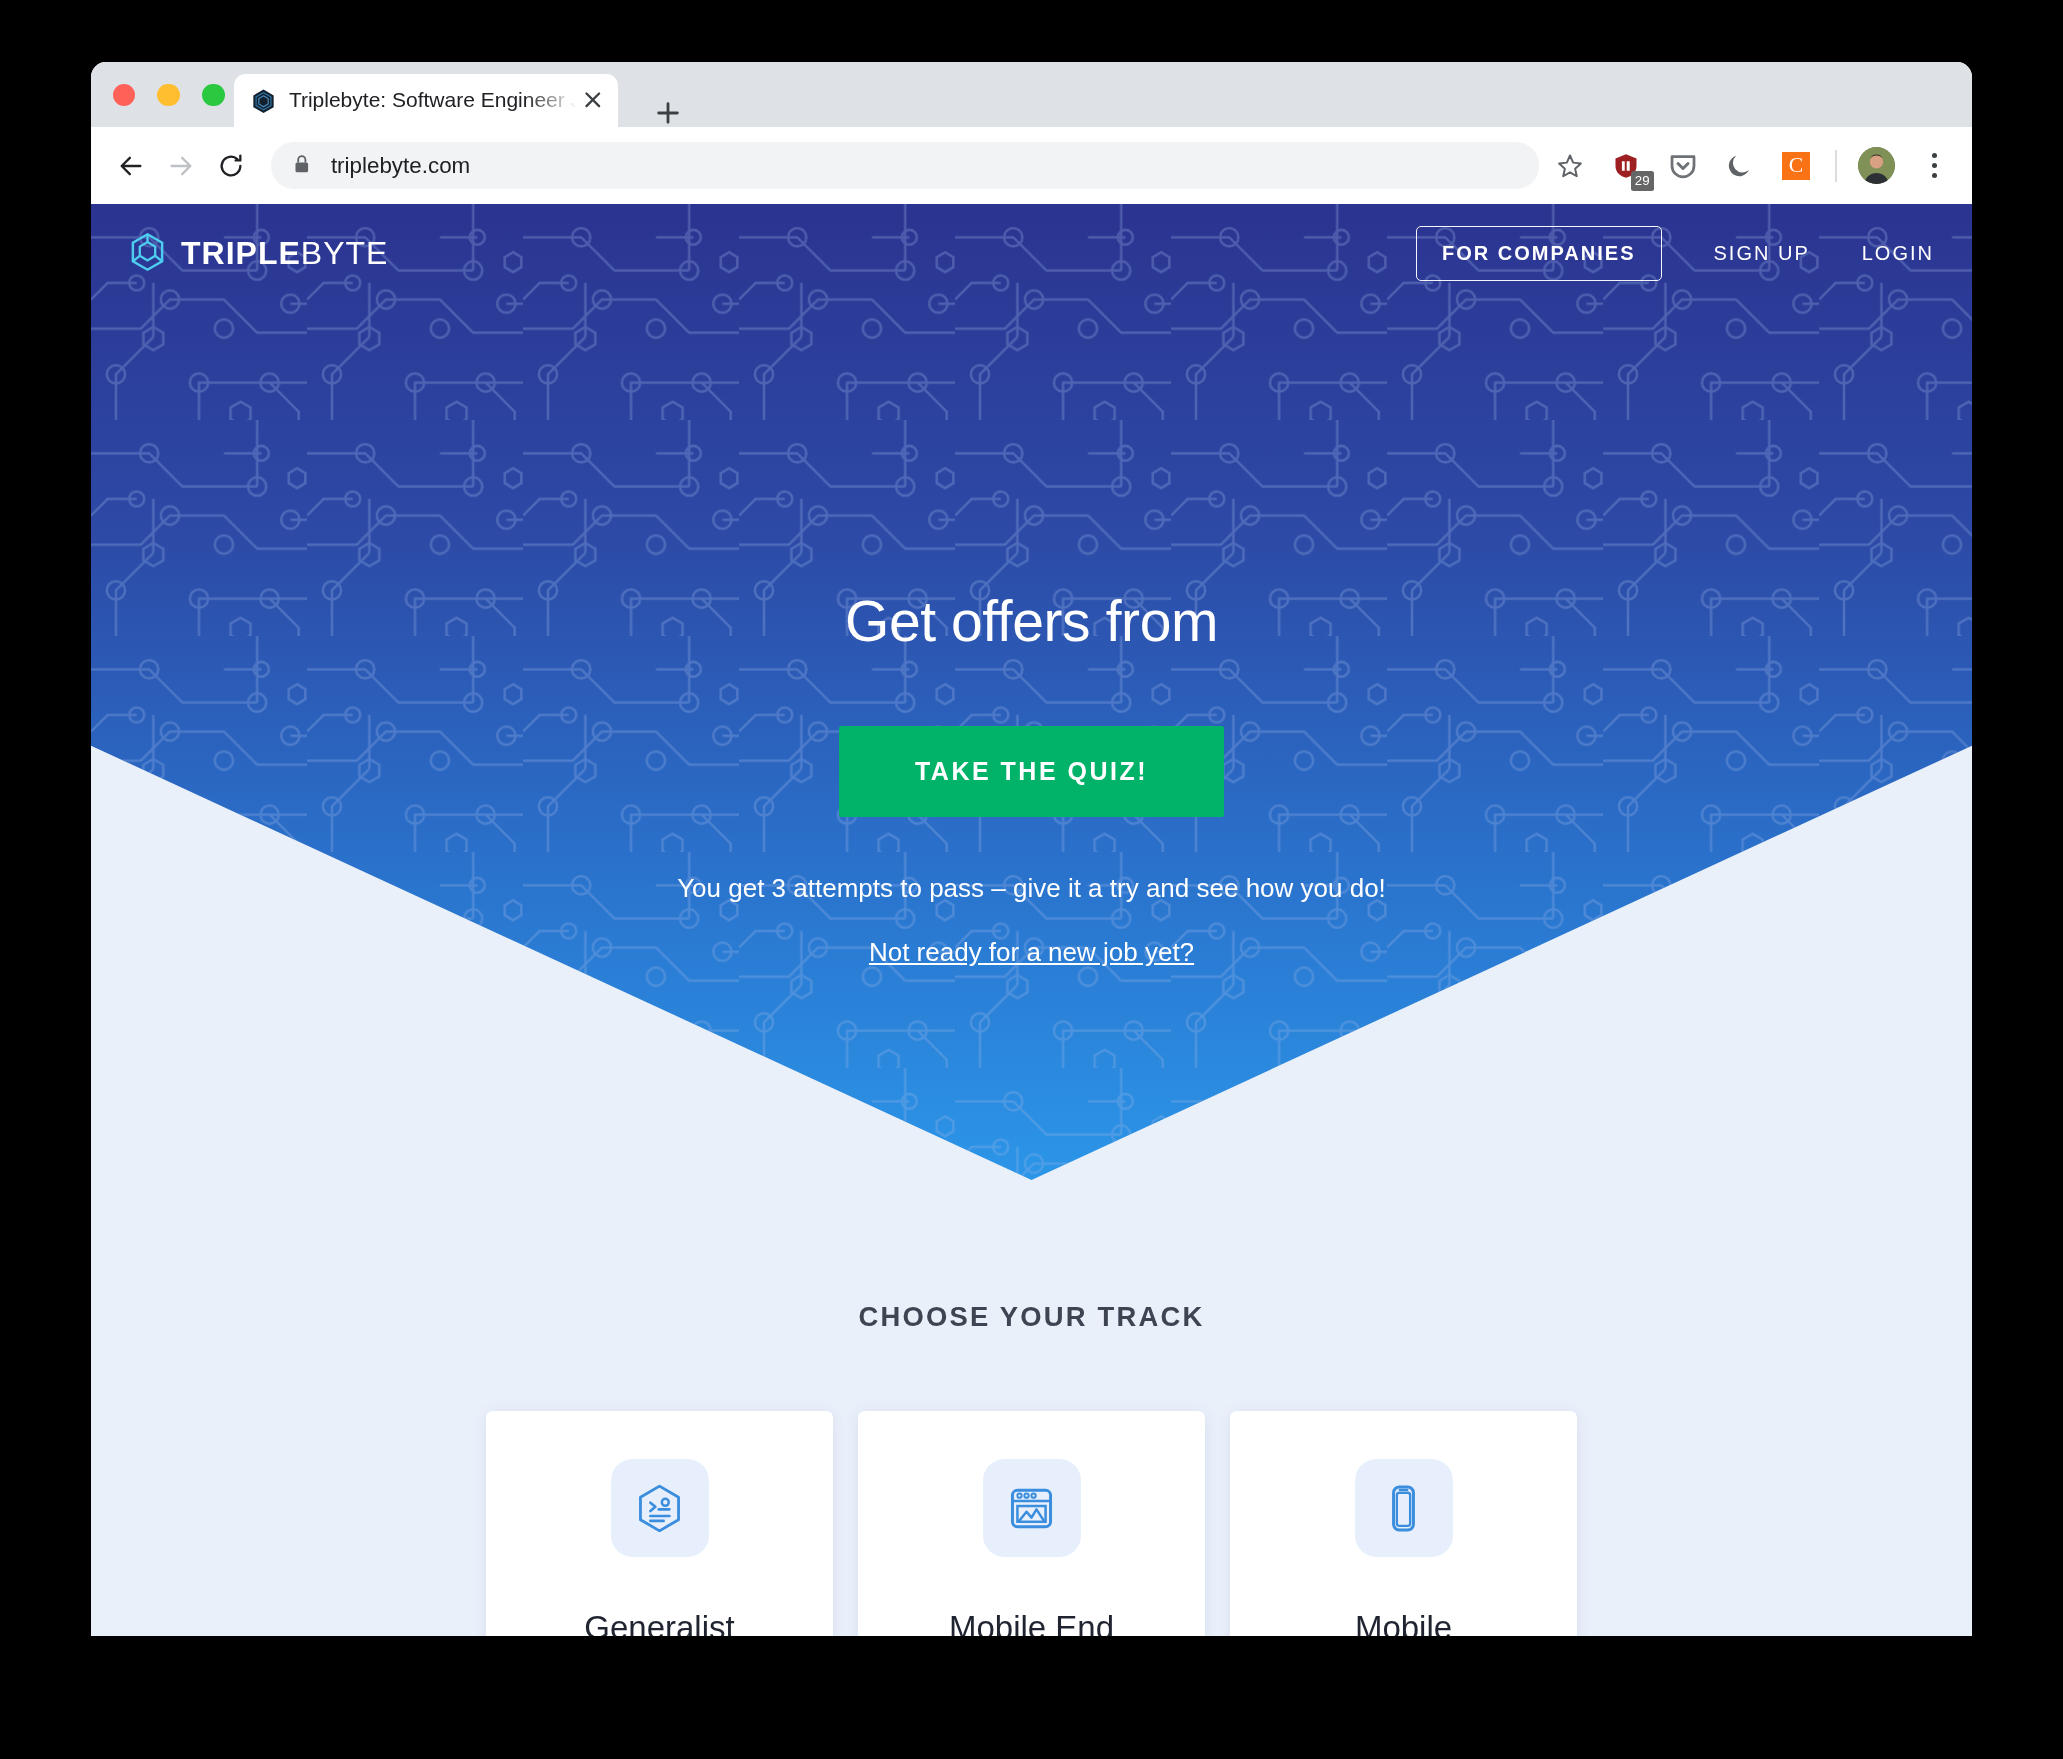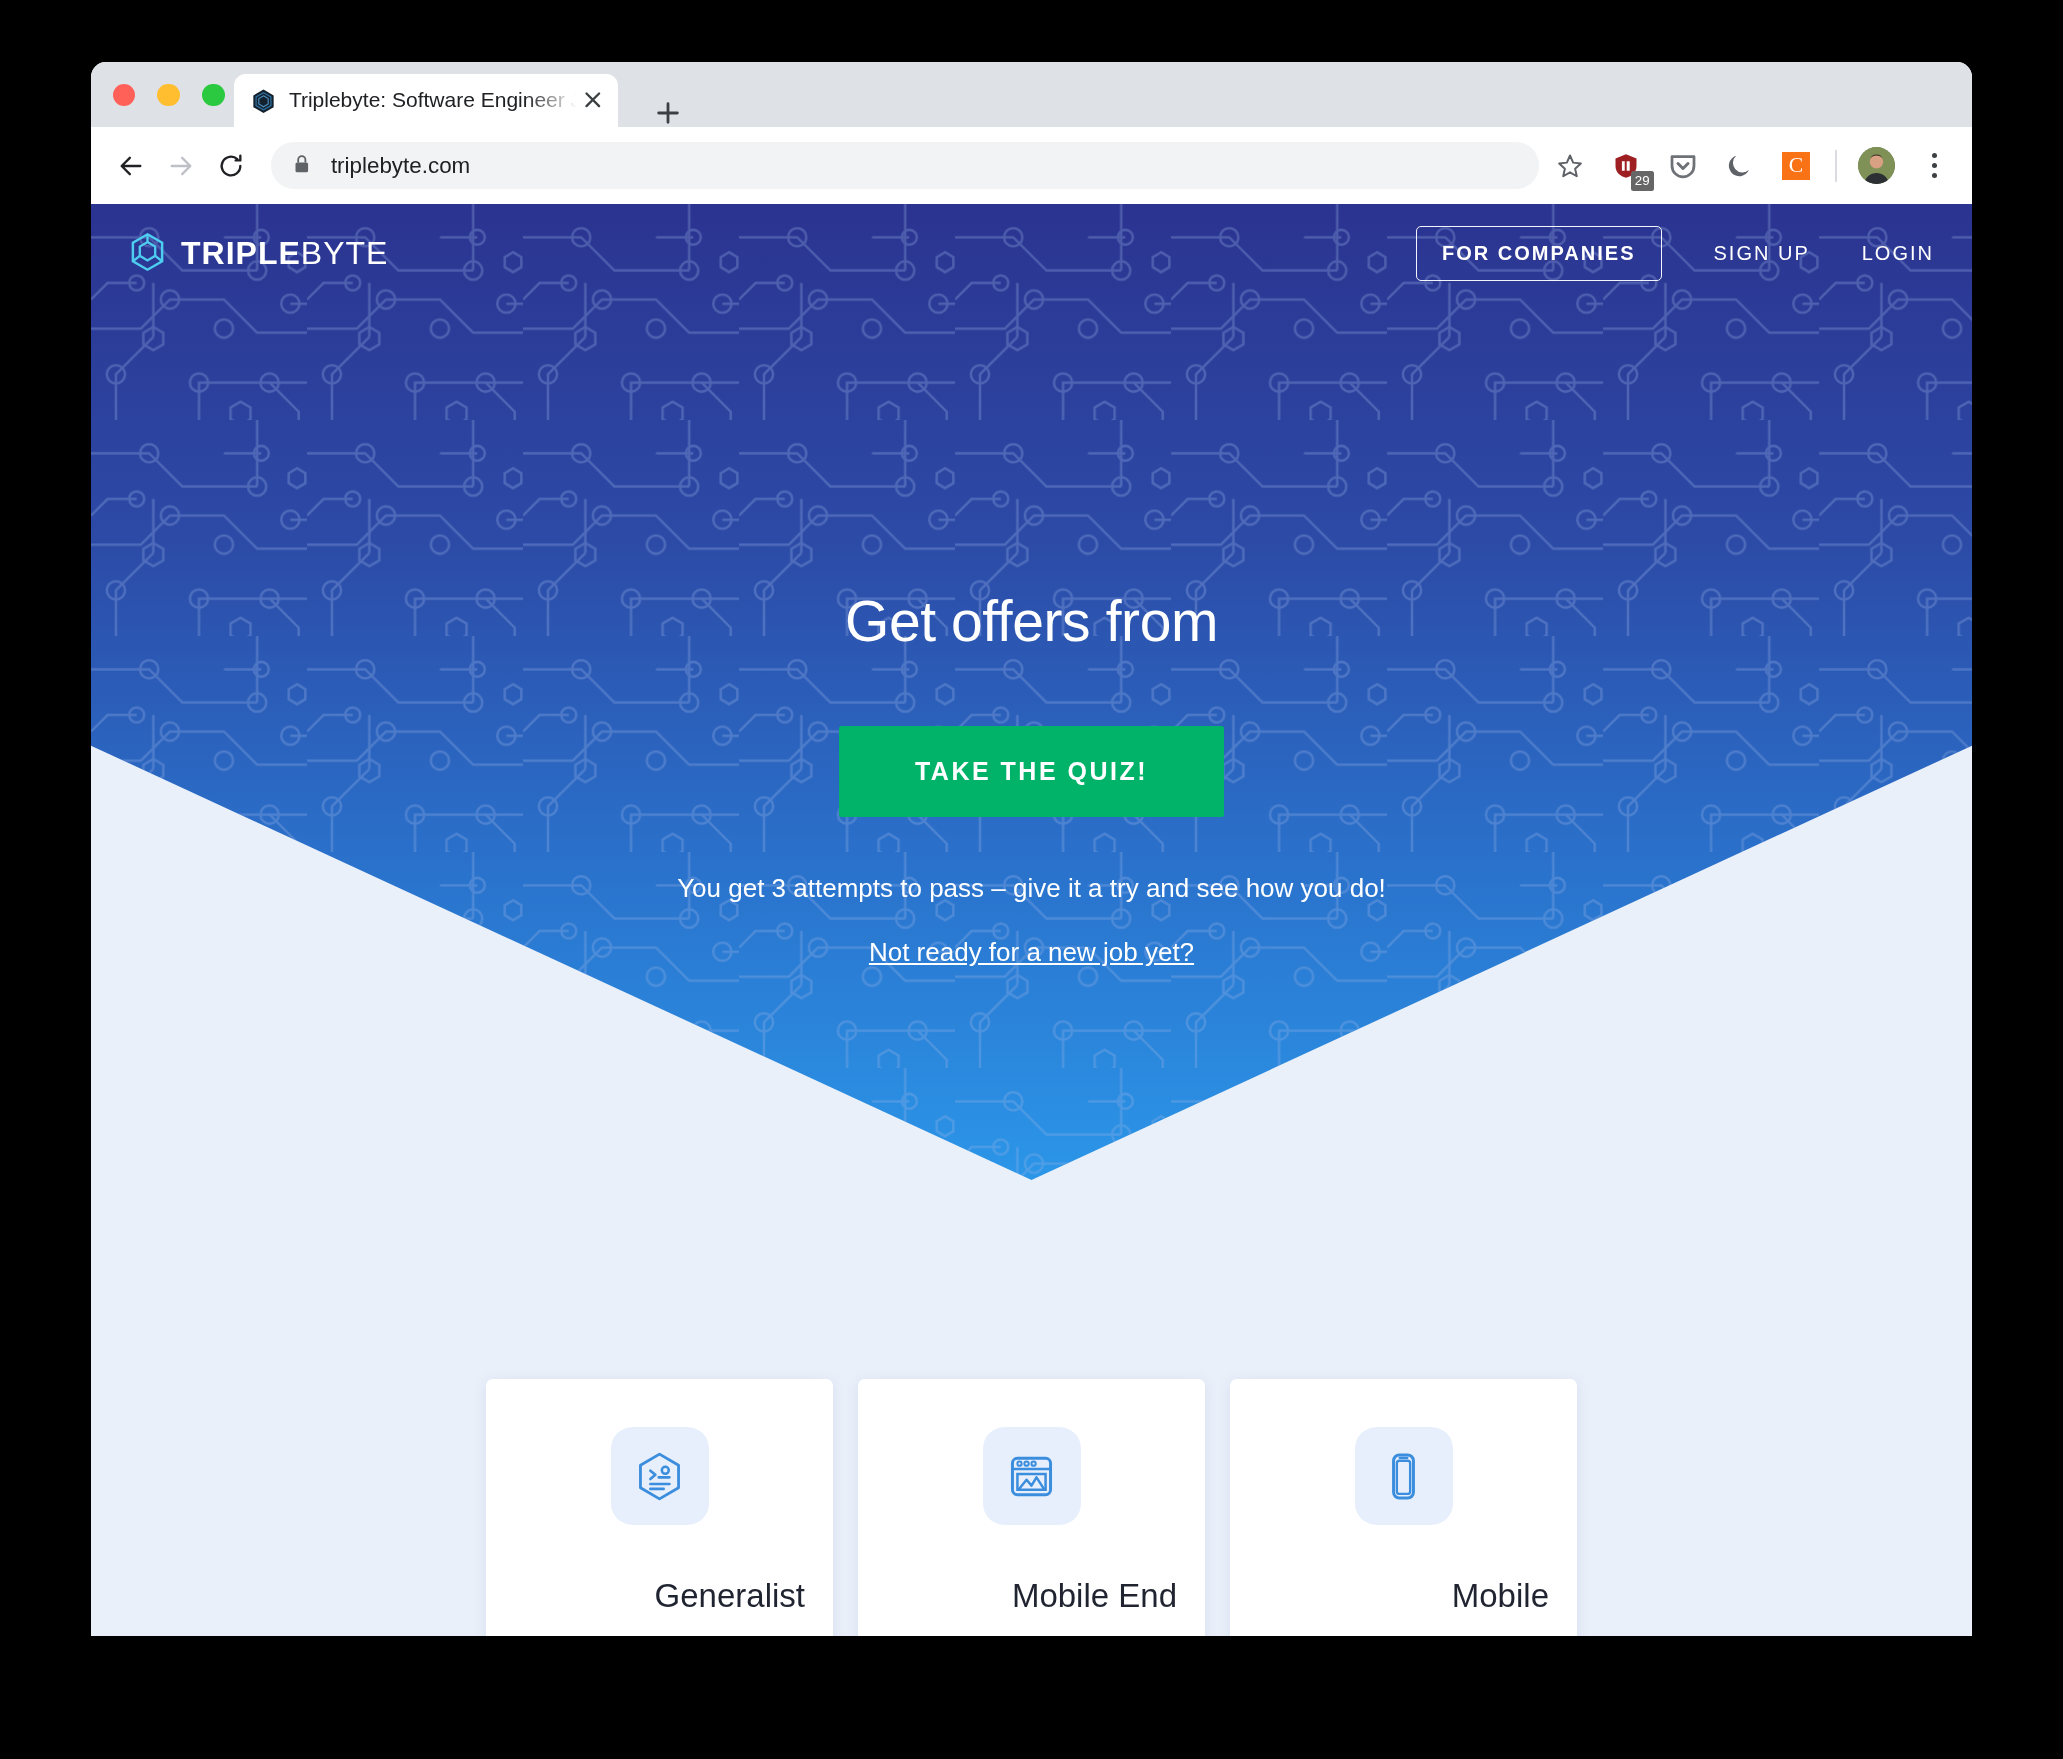--- a/index.html
+++ b/index.html
@@ -281,21 +281,21 @@
     display: flex;
     justify-content: center;
     gap: 25px;
   }
   .track-card {
     width: 347px;
     background: #fff;
     border-radius: 6.6px;
     padding: 48px 28px 50px;
     box-shadow: 0 2.5px 13.3px rgba(60,90,150,0.10);
-    text-align: right;
+    text-align: center;
   }
   .track-icon-wrap {
     width: 98px; height: 98px;
     margin: 0 auto;
     background: #e7effc;
     border-radius: 21.6px;
     display: flex; align-items: center; justify-content: center;
   }
   .track-title {
     margin-top: 52px;
@@ -488,20 +488,21 @@
           <button id="cta-take-quiz">TAKE THE QUIZ!</button>
         </div>
         <p id="hero-subtext">You get 3 attempts to pass – give it a try and see how you do!</p>
         <div>
           <a id="hero-secondary-link">Not ready for a new job yet?</a>
         </div>
       </div>
     </div>
 
     <div id="tracks-section">
+      <h2 id="tracks-heading">CHOOSE YOUR TRACK</h2>
 
       <div id="tracks-grid">
 
         <div class="track-card">
           <div class="track-icon-wrap">
             <svg viewBox="0 0 64 64" width="53" height="53">
               <polygon points="32,5 55,18.5 55,45.5 32,59 9,45.5 9,18.5" fill="none" stroke="#3b8ddd" stroke-width="3.4" stroke-linejoin="round"></polygon>
               <path d="M21 25 L27 30 L21 35" fill="none" stroke="#3b8ddd" stroke-width="3.2" stroke-linecap="round" stroke-linejoin="round"></path>
               <circle cx="39" cy="24.5" r="4.2" fill="none" stroke="#3b8ddd" stroke-width="3"></circle>
               <path d="M31 33 H44 M21 41 H44 M21 47 H37" stroke="#3b8ddd" stroke-width="3.2" stroke-linecap="round"></path>

